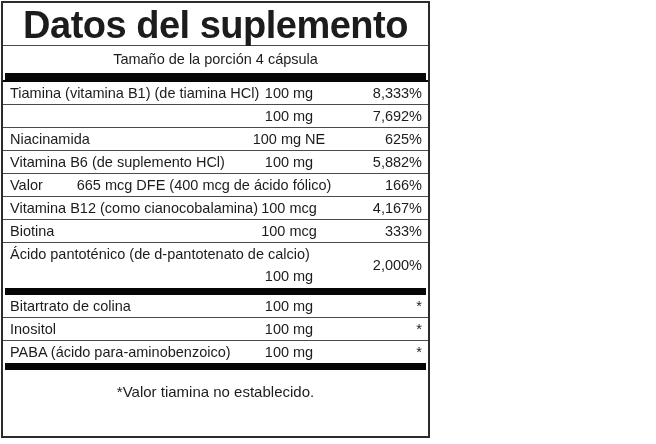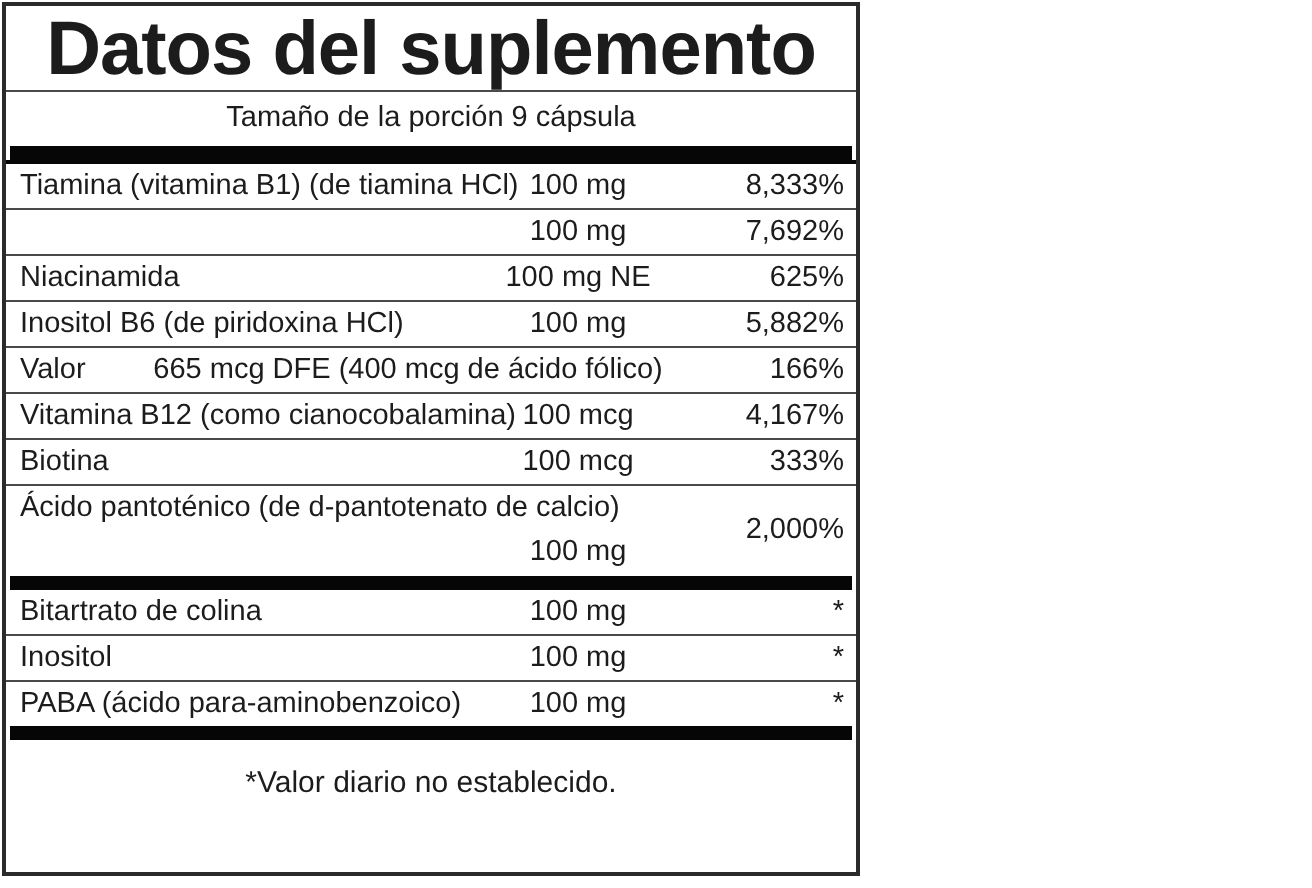--- a/index.html
+++ b/index.html
@@ -49,40 +49,40 @@
   .row.two-line .dv{line-height:45px;}
 
   .footnote{font-size:15px;padding:13px 6px 0 6px;line-height:18px;}
 </style>
 </head>
 <body>
 
 <div class="panel">
   <div class="title">Datos del suplemento</div>
   <div class="thin-rule"></div>
-  <div class="serving">Tamaño de la porción 9 cápsula</div>
+  <div class="serving">Tamaño de la porción 4 cápsula</div>
   <div class="thick-bar"></div>
   <div class="header-rule"></div>
   <div id="rows-main">
       <div class="row">
         <span class="name">Tiamina (vitamina B1) (de tiamina HCl)</span>
         <span class="amt">100 mg</span>
         <span class="dv">8,333%</span>
       </div>
       <div class="row">
         <span class="amt">100 mg</span>
         <span class="dv">7,692%</span>
       </div>
       <div class="row">
         <span class="name">Niacinamida</span>
         <span class="amt">100 mg NE</span>
         <span class="dv">625%</span>
       </div>
       <div class="row">
-        <span class="name">Inositol B6 (de piridoxina HCl)</span>
+        <span class="name">Vitamina B6 (de suplemento HCl)</span>
         <span class="amt">100 mg</span>
         <span class="dv">5,882%</span>
       </div>
       <div class="row inline-wide">
         <span class="name">Valor</span>
         <span class="amt">665 mcg DFE (400 mcg de ácido fólico)</span>
         <span class="dv">166%</span>
       </div>
       <div class="row">
         <span class="name">Vitamina B12 (como cianocobalamina)</span>
@@ -112,14 +112,14 @@
         <span class="amt">100 mg</span>
         <span class="dv">*</span>
       </div>
       <div class="row">
         <span class="name">PABA (ácido para-aminobenzoico)</span>
         <span class="amt">100 mg</span>
         <span class="dv">*</span>
       </div>
     </div>
   <div class="thick-bar"></div>
-  <div class="footnote">*Valor diario no establecido.</div>
+  <div class="footnote">*Valor tiamina no establecido.</div>
 </div>
 
 </body></html>

